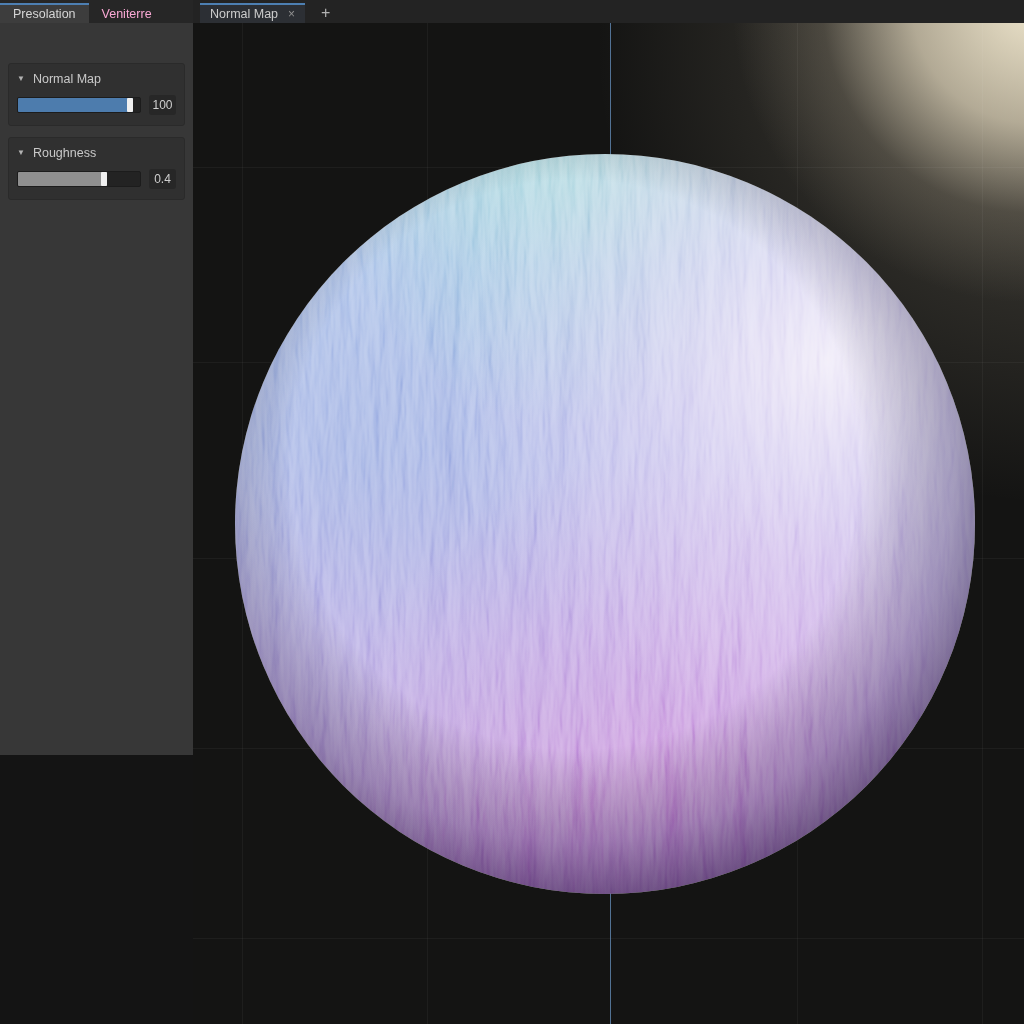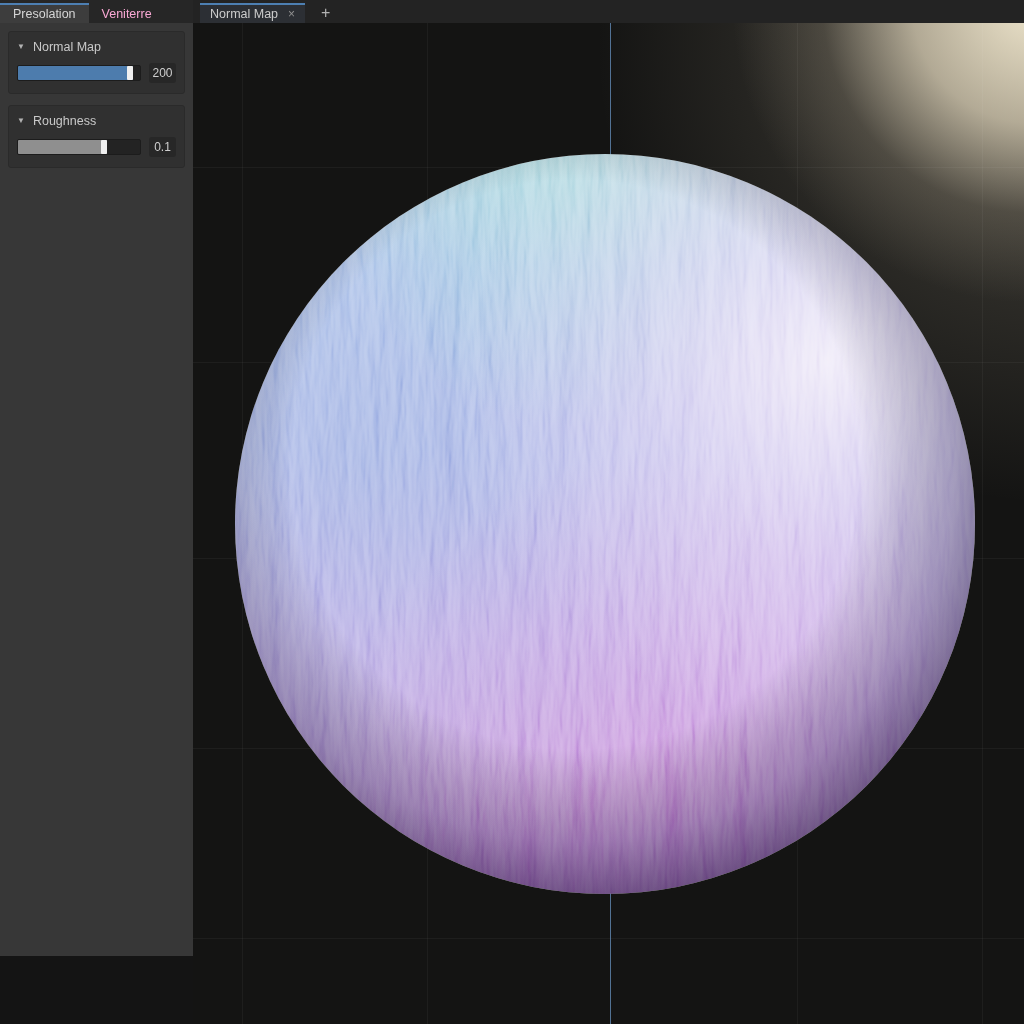--- a/index.html
+++ b/index.html
@@ -1,21 +1,21 @@
 <!DOCTYPE html>
 <html><head>
 <meta charset="utf-8">
 <style>
   * { margin:0; padding:0; box-sizing:border-box; }
   html,body { width:1024px; height:1024px; overflow:hidden; background:#141414;
               font-family:"Liberation Sans","DejaVu Sans",sans-serif; }
   #app { position:relative; width:1024px; height:1024px; display:flex; }
 
   
-  .panel { width:193px; height:956px; background:#373737; flex:none; display:flex; flex-direction:column; }
+  .panel { width:193px; height:755px; background:#373737; flex:none; display:flex; flex-direction:column;gap:32px; }
   .panel-tabs { height:23px; background:#262626; display:flex; align-items:stretch; padding-top:3px; }
   .ptab { display:flex; align-items:center; padding:2px 13px 0 13px; font-size:12.5px; color:#f9a8d4; cursor:default; }
   .ptab.active { background:#3d3d3d; border-top:2px solid #4d7fb2; padding-top:0; color:#d6d6d6; }
   .panel-body { padding:8px; }
   .group { background:#303030; border:1px solid #2a2a2a; border-radius:3px; padding:8px 8px 10px 8px; margin-bottom:11px; }
   .group-header { display:flex; align-items:center; gap:8px; }
   .caret { font-size:8px; color:#b2b2b2; line-height:1; }
   .glabel { font-size:12.5px; color:#c9c9c9; }
   .slider-row { display:flex; align-items:center; gap:8px; margin-top:9px; }
   .slider { position:relative; width:124px; height:16px; background:#232323; border:1px solid #1c1c1c; border-radius:2px; flex:none; }
@@ -63,35 +63,35 @@
       <section class="group">
         <div class="group-header">
           <span class="caret">▼</span>
           <span class="glabel">Normal Map</span>
         </div>
         <div class="slider-row">
           <div class="slider">
             <div class="fill" style="width: 94%; background-color: rgb(77, 124, 173);"></div>
             <div class="handle" style="left: 94%;"></div>
           </div>
-          <div class="value-box">200</div>
+          <div class="value-box">100</div>
         </div>
       </section>
 
       <section class="group">
         <div class="group-header">
           <span class="caret">▼</span>
           <span class="glabel">Roughness</span>
         </div>
         <div class="slider-row">
           <div class="slider">
             <div class="fill" style="width: 73%; background-color: rgb(143, 143, 143);"></div>
             <div class="handle" style="left: 73%;"></div>
           </div>
-          <div class="value-box">0.1</div>
+          <div class="value-box">0.4</div>
         </div>
       </section>
 
     </div>
   </aside>
 
   <main class="viewport">
     <div class="vp-tabs">
       <div class="vtab" style="border-top-color: rgb(77, 127, 178);">
         <span class="vtab-label">Normal Map</span>

